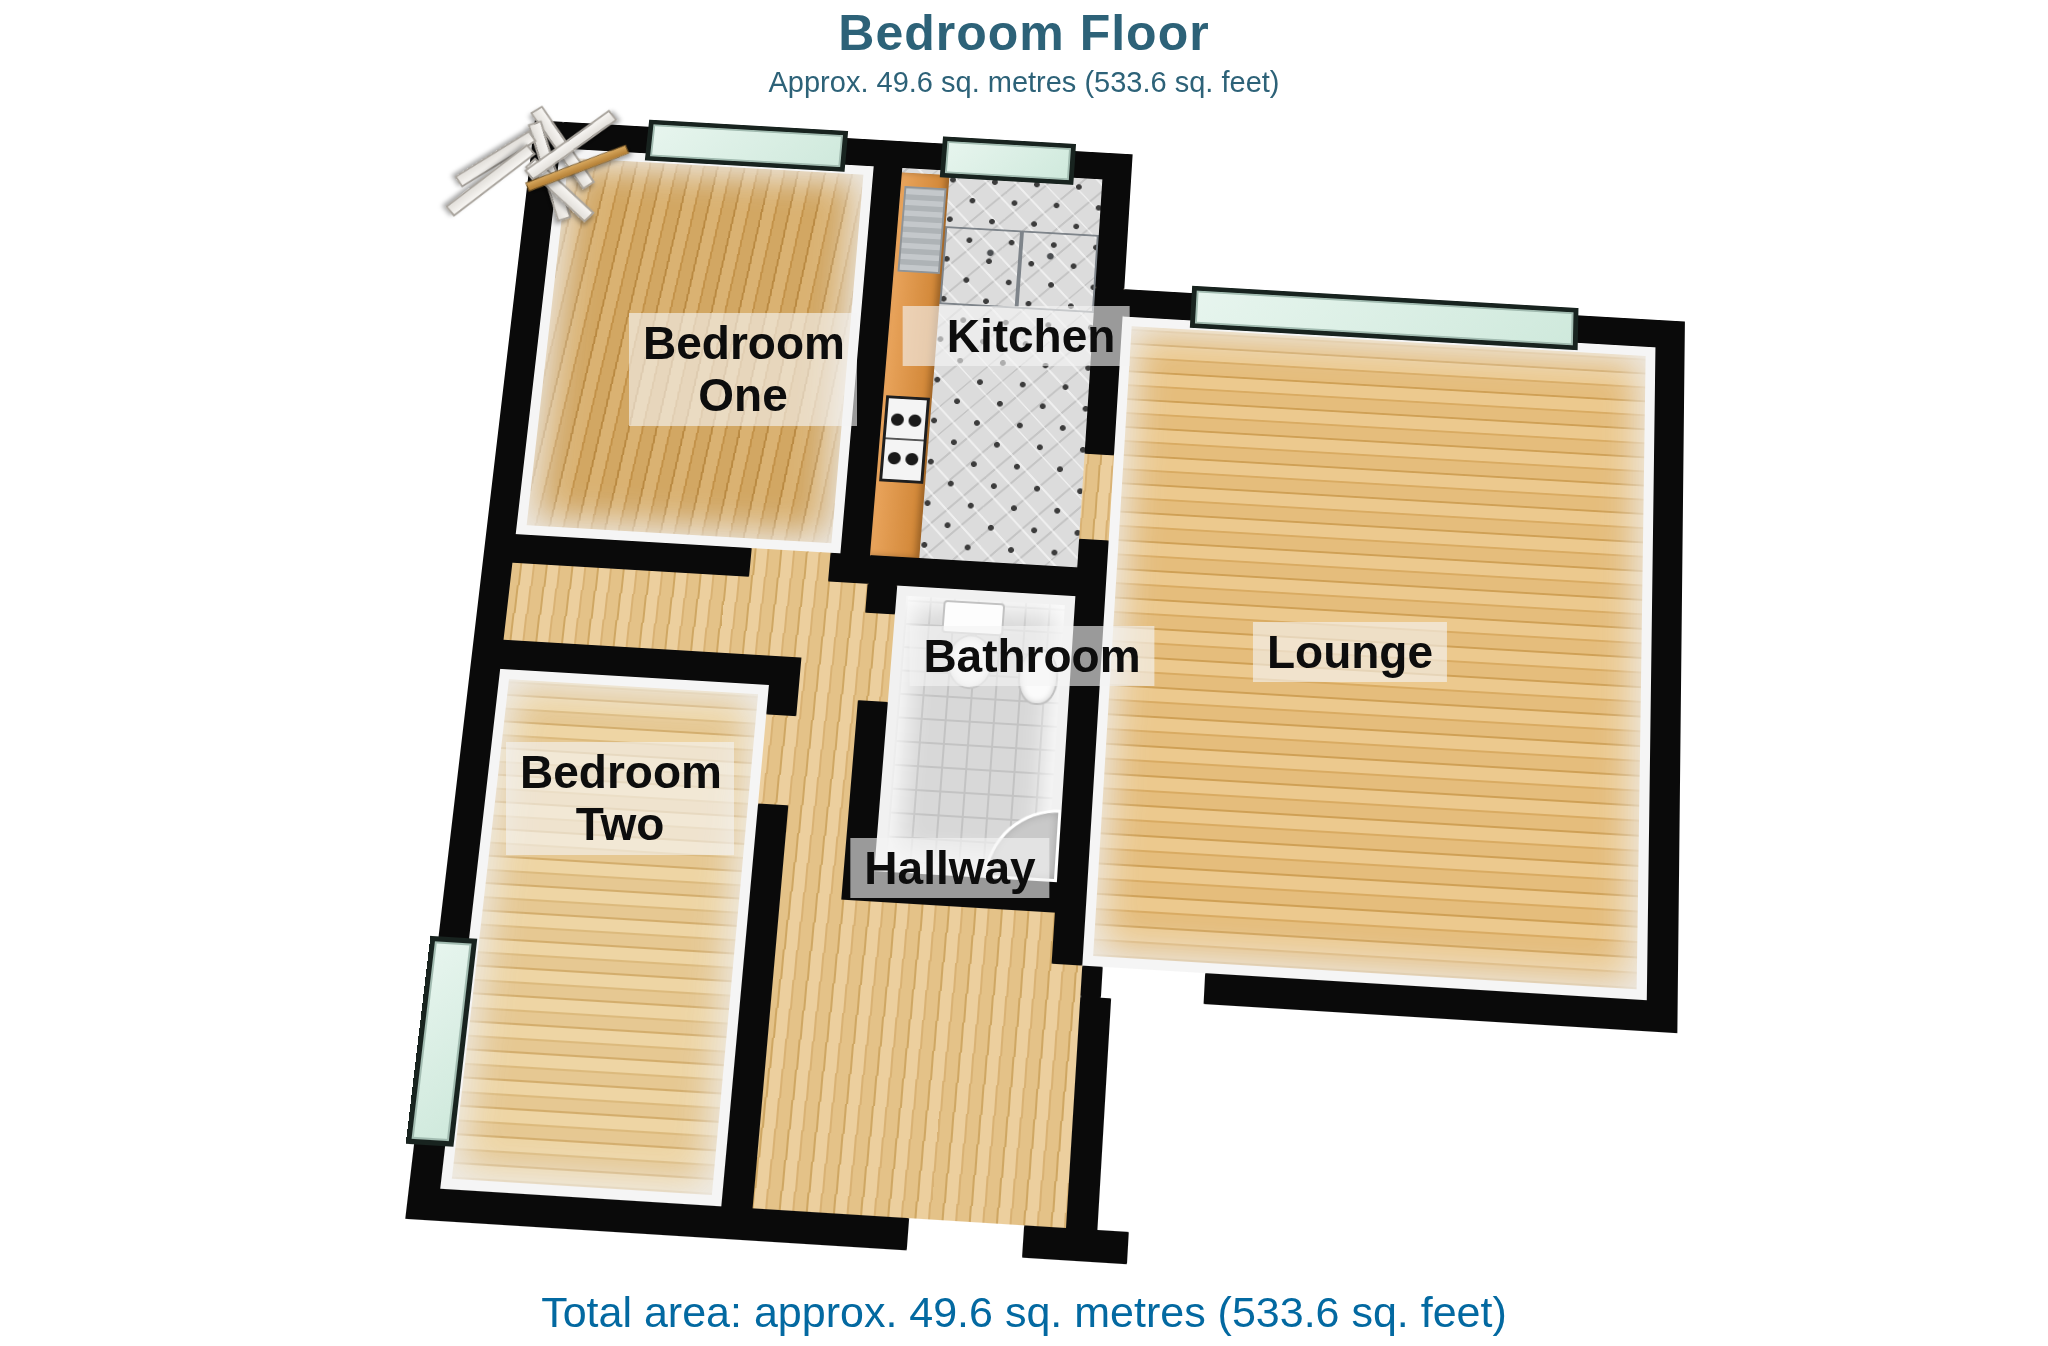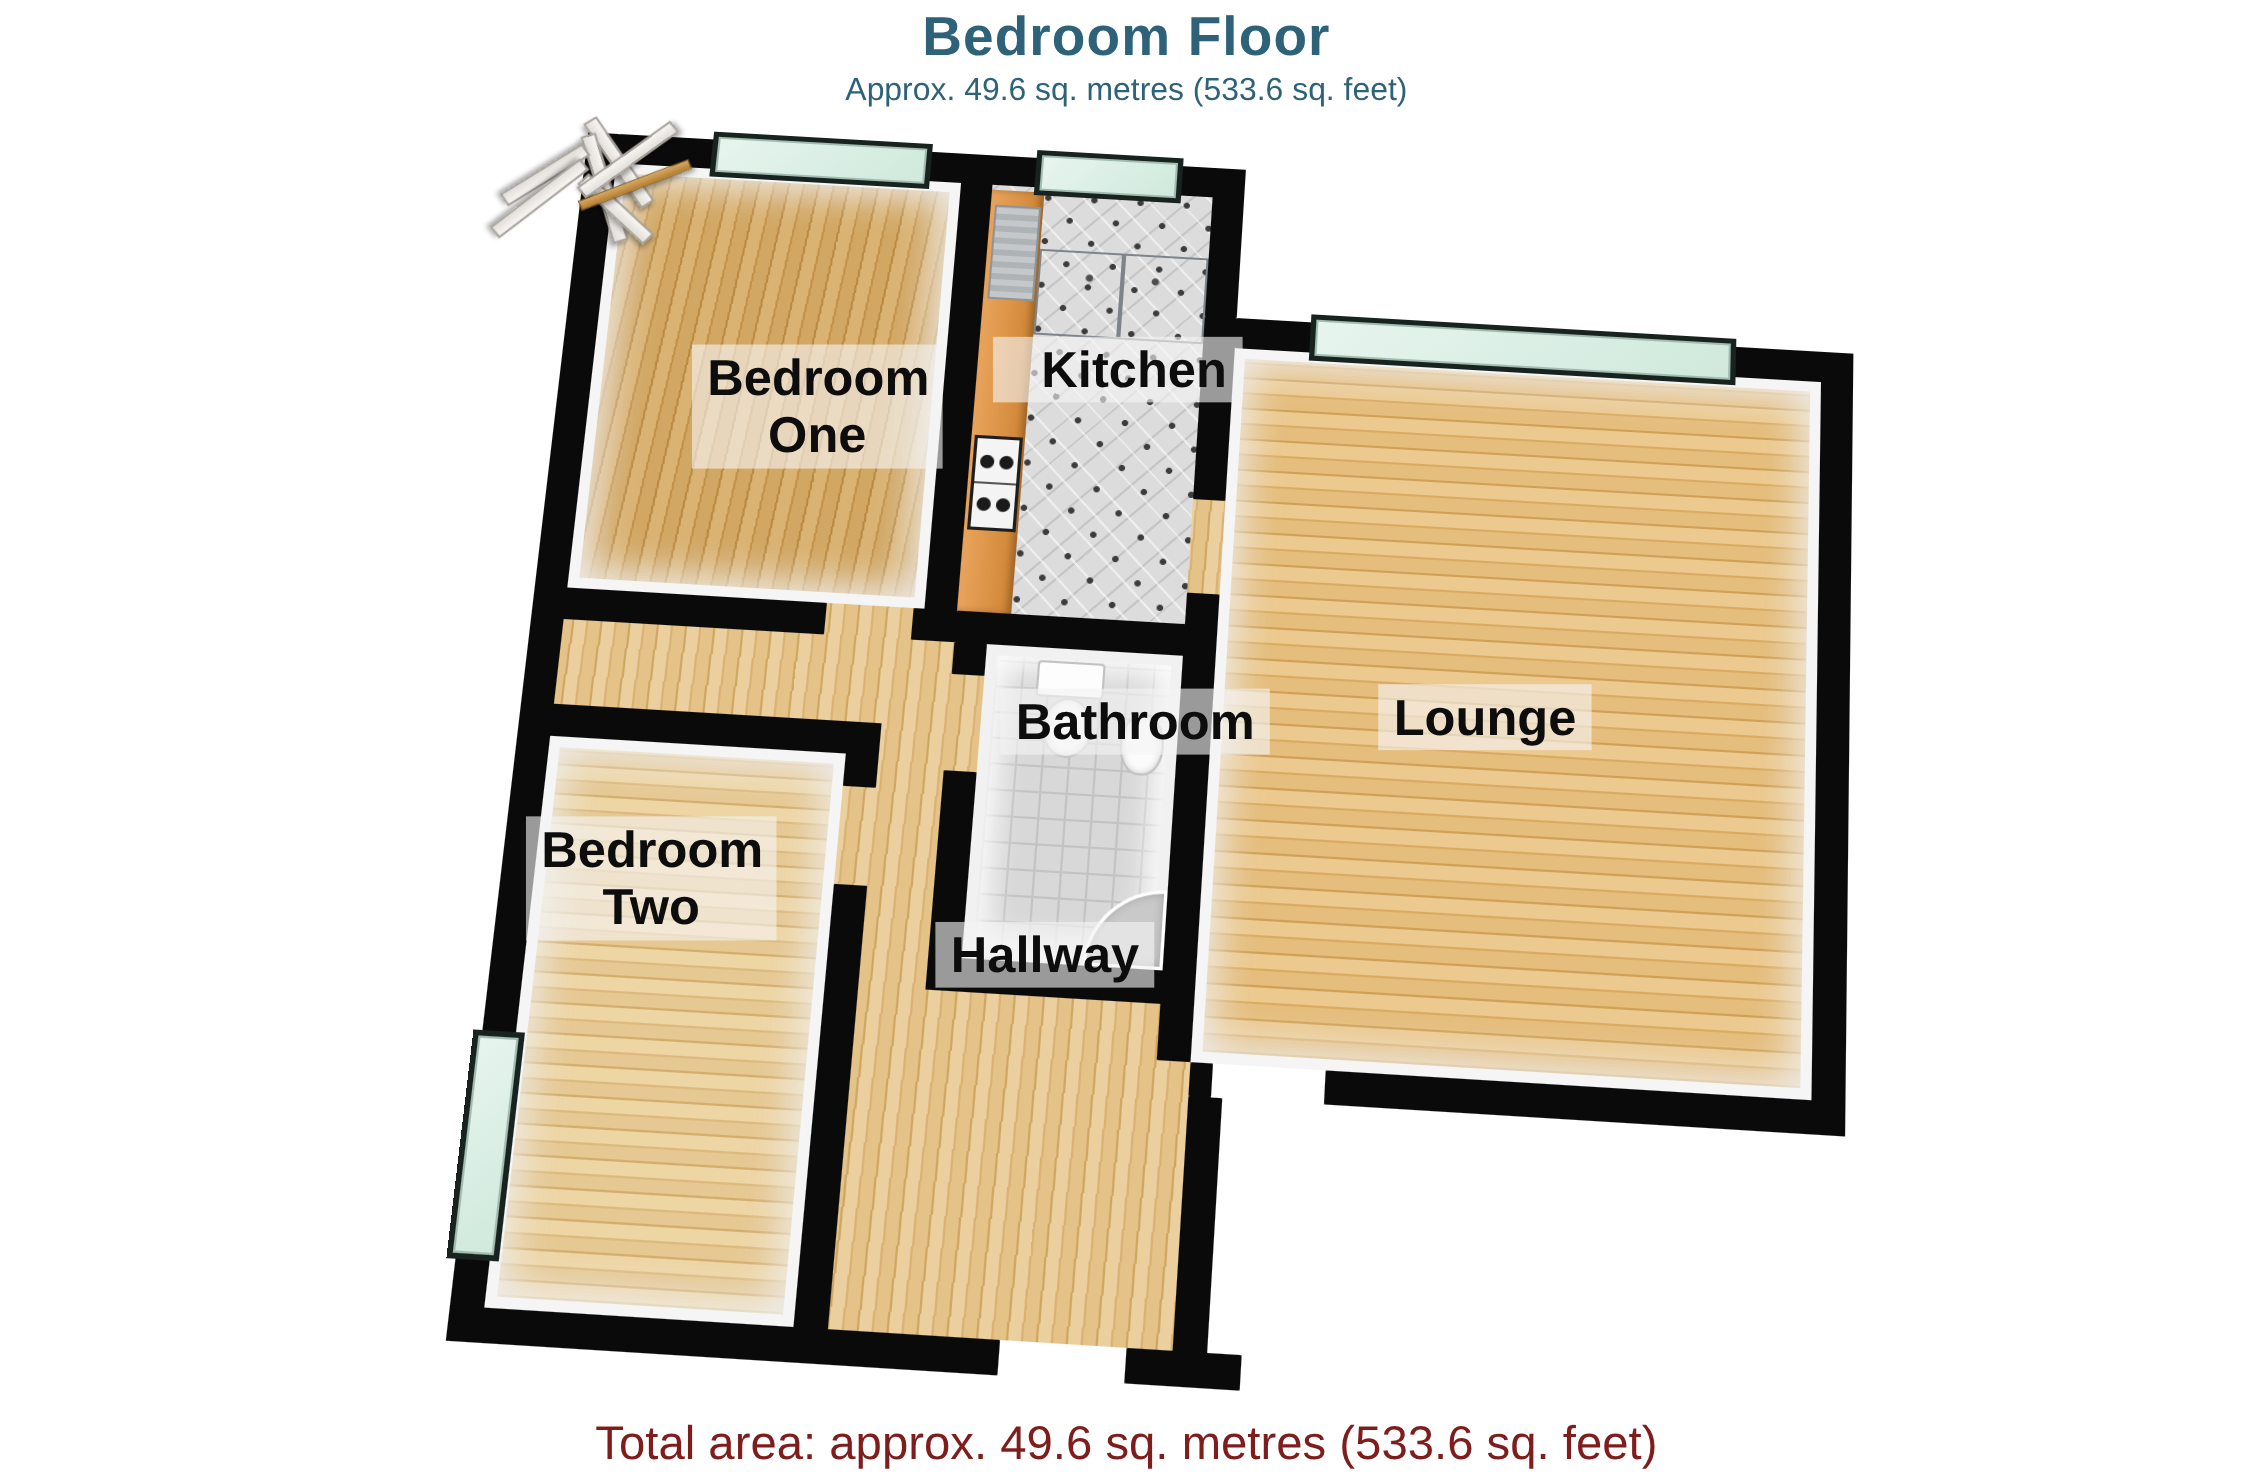--- a/index.html
+++ b/index.html
@@ -5,21 +5,21 @@
   html,body{margin:0;padding:0;}
   body{
     width:2048px;height:1346px;position:relative;background:#ffffff;
     font-family:"Liberation Sans", sans-serif;overflow:hidden;
   }
   
   .hdr{position:absolute;left:0;top:4px;width:100%;text-align:center;z-index:60;}
   .hdr .title{font-size:50px;font-weight:bold;color:#2d6278;letter-spacing:1px;}
   .hdr .subtitle{font-size:29px;color:#2d6278;margin-top:4px;}
   .ftr{position:absolute;left:0;top:1288px;width:100%;text-align:center;z-index:60;
-       font-size:43px;color:#7f1d1d;}
+       font-size:43px;color:#0369a1;}
   
   .plan{
     position:absolute;left:470px;top:95px;width:1250px;height:1170px;
     transform:perspective(2400px) rotateX(12deg) rotateZ(3.5deg);
     transform-origin:50% 50%;
   }
   .abs{position:absolute;}
   .w{position:absolute;background:#0a0a0a;border-radius:1px;}
   
   .room{box-shadow:inset 0 0 0 10px #f5f5f5, inset 0 0 36px 18px rgba(237,237,237,.95);}
@@ -150,16 +150,16 @@
   <div class="door" style="left:328px;top:736px;width:108px;height:15px;transform:rotate(136deg);"></div>
   <div class="door" style="left:634px;top:352px;width:90px;height:15px;transform:rotate(40deg);"></div>
   <div class="door" style="left:752px;top:862px;width:110px;height:15px;transform:rotate(-42deg);"></div>
   <div class="door door-gold" style="left:585px;top:1108px;width:112px;height:11px;transform:rotate(-26deg);"></div>
 </div>
 
 <div class="room-label" style="left:743px;top:293px;width:200px;margin-top:20px;">Bedroom One</div>
 <div class="room-label" style="left:1016px;top:306px;padding-left:44px;">Kitchen</div>
 <div class="room-label" style="left:1350px;top:622px;">Lounge</div>
 <div class="room-label" style="left:1032px;top:626px;">Bathroom</div>
-<div class="room-label" style="left:592px;top:742px;width:200px;">Bedroom Two</div>
+<div class="room-label" style="left:620px;top:742px;width:200px;">Bedroom Two</div>
 <div class="room-label" style="left:950px;top:838px;">Hallway</div>
 
 <div class="ftr">Total area: approx. 49.6 sq. metres (533.6 sq. feet)</div>
 
 </body></html>

